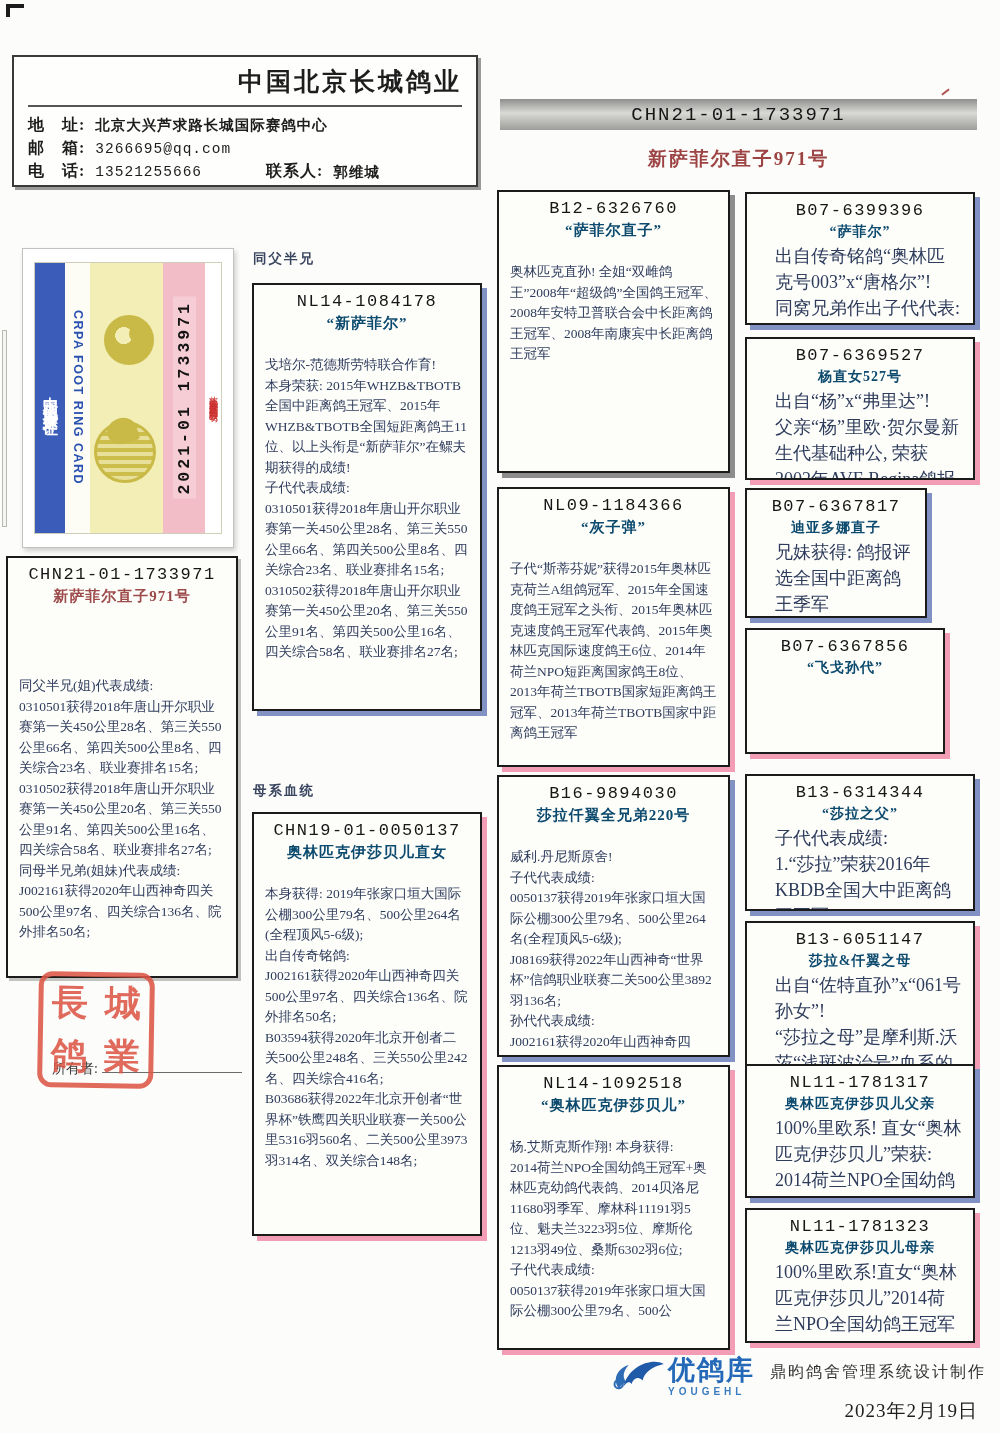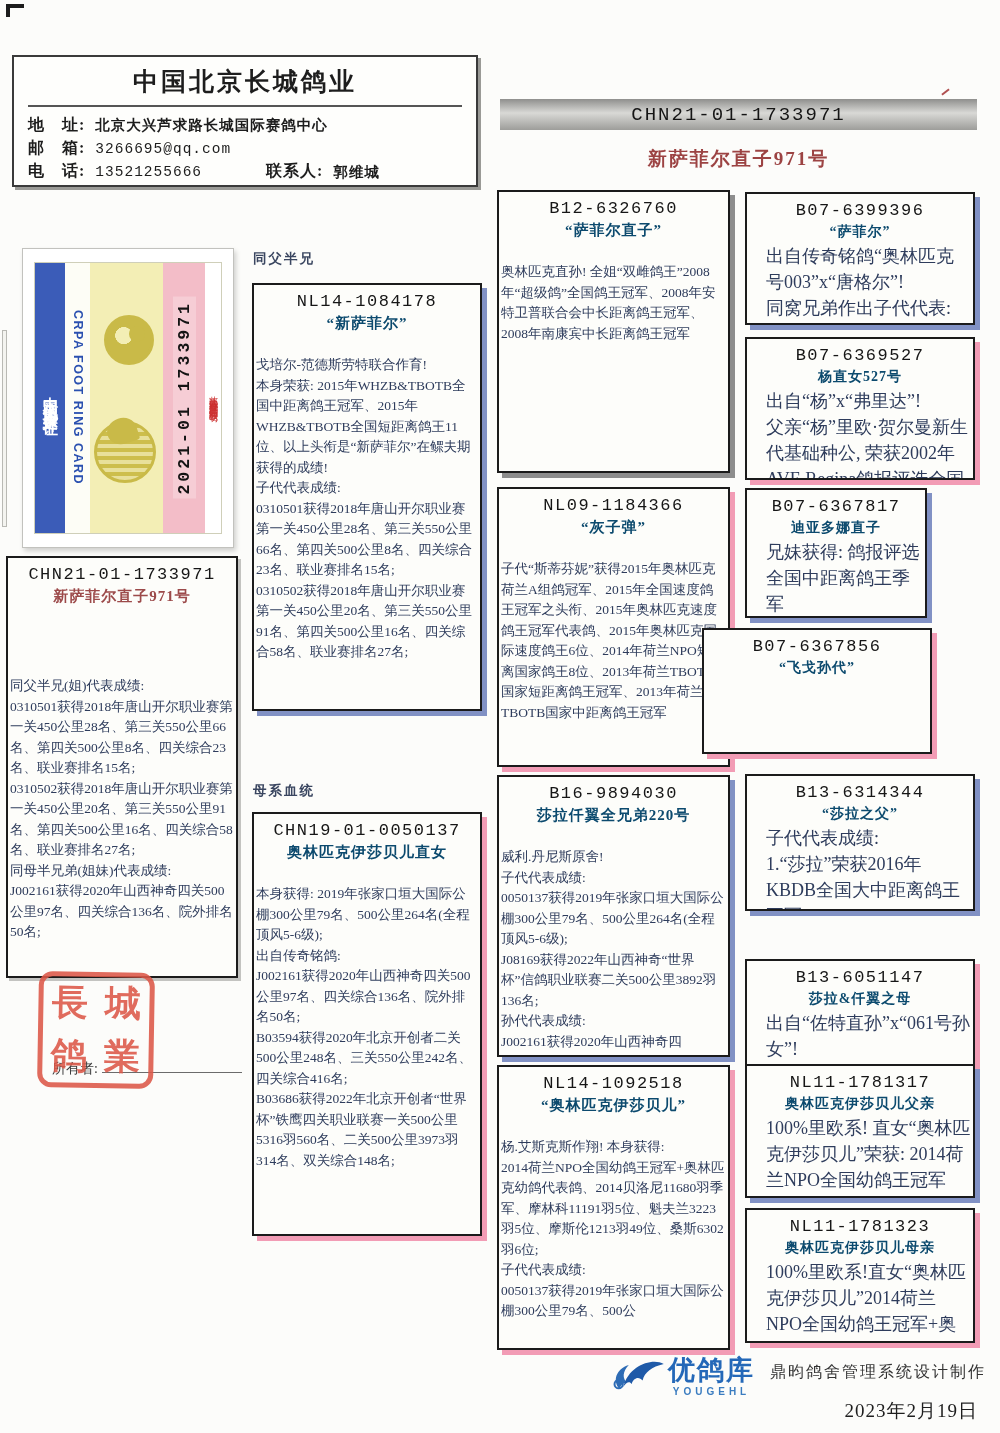--- a/index.html
+++ b/index.html
@@ -13,21 +13,21 @@
 
   
   .corner-mark { left:6px; top:4px; width:14px; height:9px;
     border-left:4px solid #1c1c1c; border-top:4px solid #1c1c1c; }
   .edge-line { left:2px; top:330px; width:3px; height:195px; border:1px solid #b9b9b4; background:#f4f4f0; }
   .red-tick { left:941px; top:91px; width:9px; height:2px; background:#b05050; transform:rotate(-38deg); }
 
   
   .loft-box { left:12px; top:55px; width:466px; height:132px; background:#fefefc;
     border:2px solid #3a3a3a; box-shadow:3px 3px 0 #9a9a96; padding:8px 14px 6px; box-sizing:border-box; }
-  .loft-name { text-align:center; font-size:25px; letter-spacing:3px; color:#1d1d1d; font-weight:bold; }
+  .loft-name { text-align:right; font-size:25px; letter-spacing:3px; color:#1d1d1d; font-weight:bold; }
   .loft-rule { border:none; border-top:2px solid #555; margin:7px 0 8px; }
   .loft-row { display:flex; align-items:baseline; font-size:16px; color:#1d1d1d; margin-top:2px; }
   .loft-label { font-weight:bold; letter-spacing:1px; margin-right:10px; white-space:pre; }
   .loft-val-cn { font-weight:bold; font-size:14.5px; letter-spacing:1px; }
   .loft-val-mono { font-family:"Liberation Mono", monospace; font-size:14.5px; letter-spacing:1px; }
   .contact-group { margin-left:64px; display:flex; align-items:flex-end; }
 
   
   .header-bar { left:500px; top:99px; width:477px; height:31px;
     background:linear-gradient(180deg,#8f8f8d 0%,#d9d9d6 45%,#9d9d9a 100%);
@@ -59,21 +59,21 @@
     border-radius:50% 50% 10% 50%; background:#c9ba48; transform:rotate(-18deg); }
   .rc-pink { width:42px; background:#f3bdc8; display:flex; align-items:center; justify-content:center; }
   .rc-pink .num { writing-mode:vertical-rl; transform:rotate(180deg);
     font-family:"Liberation Mono", monospace; font-size:16.5px; font-weight:bold;
     letter-spacing:3px; color:#141414; background:#f6cdd5; padding:4px 2px; }
   .rc-note { width:16px; color:#cc3030; writing-mode:vertical-rl; text-orientation:upright;
     font-size:9px; letter-spacing:1px; display:flex; align-items:center; justify-content:center; }
 
   
   .pbox { position:absolute; background:#fdfdfa; border:2px solid #1b1b1b;
-    padding:7px 2px; box-sizing:border-box; overflow:hidden; }
+    padding:7px 11px; box-sizing:border-box; overflow:hidden; }
   .ring { font-family:"Liberation Mono", monospace; font-size:17px; letter-spacing:1.5px;
     text-align:center; color:#161616; }
   .pname { font-size:15px; font-weight:bold; text-align:center; color:#0c4a6e; margin-top:3px; letter-spacing:1px; }
   .pname.red { color:#9c4a4a; }
   .pbody { font-size:13.5px; line-height:1.52; white-space:pre-line; color:#2e3c5c; text-align:left; }
   .mt-lg { margin-top:70px; }
   .mt-md { margin-top:22px; }
   .mt-sm { margin-top:3px; }
   .small .ring { font-size:17px; }
   .small .pname { font-size:14px; }
@@ -91,21 +91,21 @@
     border-radius:14px; box-sizing:border-box; display:grid; grid-template-columns:1fr 1fr;
     grid-template-rows:1fr 1fr; transform:rotate(1deg); opacity:.88; z-index:3; background:transparent; }
   .stamp span { display:flex; align-items:center; justify-content:center;
     font-size:36px; font-weight:bold; color:#dd5848; }
   .owner { left:52px; top:1058px; width:190px; display:flex; align-items:baseline;
     font-size:14px; color:#3c3c3c; z-index:2; }
   .owner .uline { flex:1; border-bottom:1.5px solid #6b6b6b; height:14px; margin-left:4px; }
 
   
   .logo-icon { left:610px; top:1352px; }
-  .logo-text { left:668px; top:1352px; text-align:center; }
+  .logo-text { left:668px; top:1352px; text-align:left; }
   .logo-cn { font-size:27px; font-weight:bold; color:#2468b8; letter-spacing:2px;
     font-family:"Liberation Sans", sans-serif; }
   .logo-en { font-size:10px; font-weight:bold; color:#3a7cc0; letter-spacing:4px;
     font-family:"Liberation Sans", sans-serif; margin-top:-2px; }
   .tagline { left:770px; top:1362px; font-size:16px; letter-spacing:2px; color:#333; }
   .docdate { left:700px; top:1398px; width:278px; text-align:right; font-size:19px;
     letter-spacing:1px; color:#1e1e1e; }
 </style>
 </head>
 <body>
@@ -245,35 +245,35 @@
 父亲“杨”里欧·贺尔曼新生代基础种公, 荣获2002年AVE Regina鸽报评选全国速度鸽王</div>
   </div>
 
   <div class="pbox small sh-blue" style="left:745px;top:488px;width:182px;height:130px">
     <div class="ring">B07-6367817</div>
     <div class="pname">迪亚多娜直子</div>
     <div class="pbody mt-sm">兄妹获得: 鸽报评选全国中距离鸽王季军
 迪诺获得: 06年鸽报评选全国幼鸽鸽王季军</div>
   </div>
 
-  <div class="pbox small sh-pink" style="left:702px;top:628px;width:230px;height:126px">
+  <div class="pbox small sh-pink" style="left:745px;top:628px;width:200px;height:126px">
     <div class="ring">B07-6367856</div>
     <div class="pname">“飞戈孙代”</div>
     <div class="pbody mt-sm"></div>
   </div>
 
   <div class="pbox small sh-blue" style="left:745px;top:774px;width:230px;height:137px">
     <div class="ring">B13-6314344</div>
     <div class="pname">“莎拉之父”</div>
     <div class="pbody mt-sm">子代代表成绩:
 1.“莎拉”荣获2016年KBDB全国大中距离鸽王冠军;
 2.“仟翼”获得2017年比利时</div>
   </div>
 
-  <div class="pbox small sh-pink" style="left:745px;top:959px;width:230px;height:160px">
+  <div class="pbox small sh-pink" style="left:745px;top:921px;width:230px;height:160px">
     <div class="ring">B13-6051147</div>
     <div class="pname">莎拉&amp;仟翼之母</div>
     <div class="pbody mt-sm">出自“佐特直孙”x“061号孙女”!
 “莎拉之母”是摩利斯.沃茨“浅斑波治号”血系的回血</div>
   </div>
 
   <div class="pbox small sh-blue" style="left:745px;top:1064px;width:230px;height:134px">
     <div class="ring">NL11-1781317</div>
     <div class="pname">奥林匹克伊莎贝儿父亲</div>
     <div class="pbody mt-sm">100%里欧系! 直女“奥林匹克伊莎贝儿”荣获: 2014荷兰NPO全国幼鸽王冠军+奥林匹克幼鸽代表鸽、2014贝洛尼11680羽季</div>

